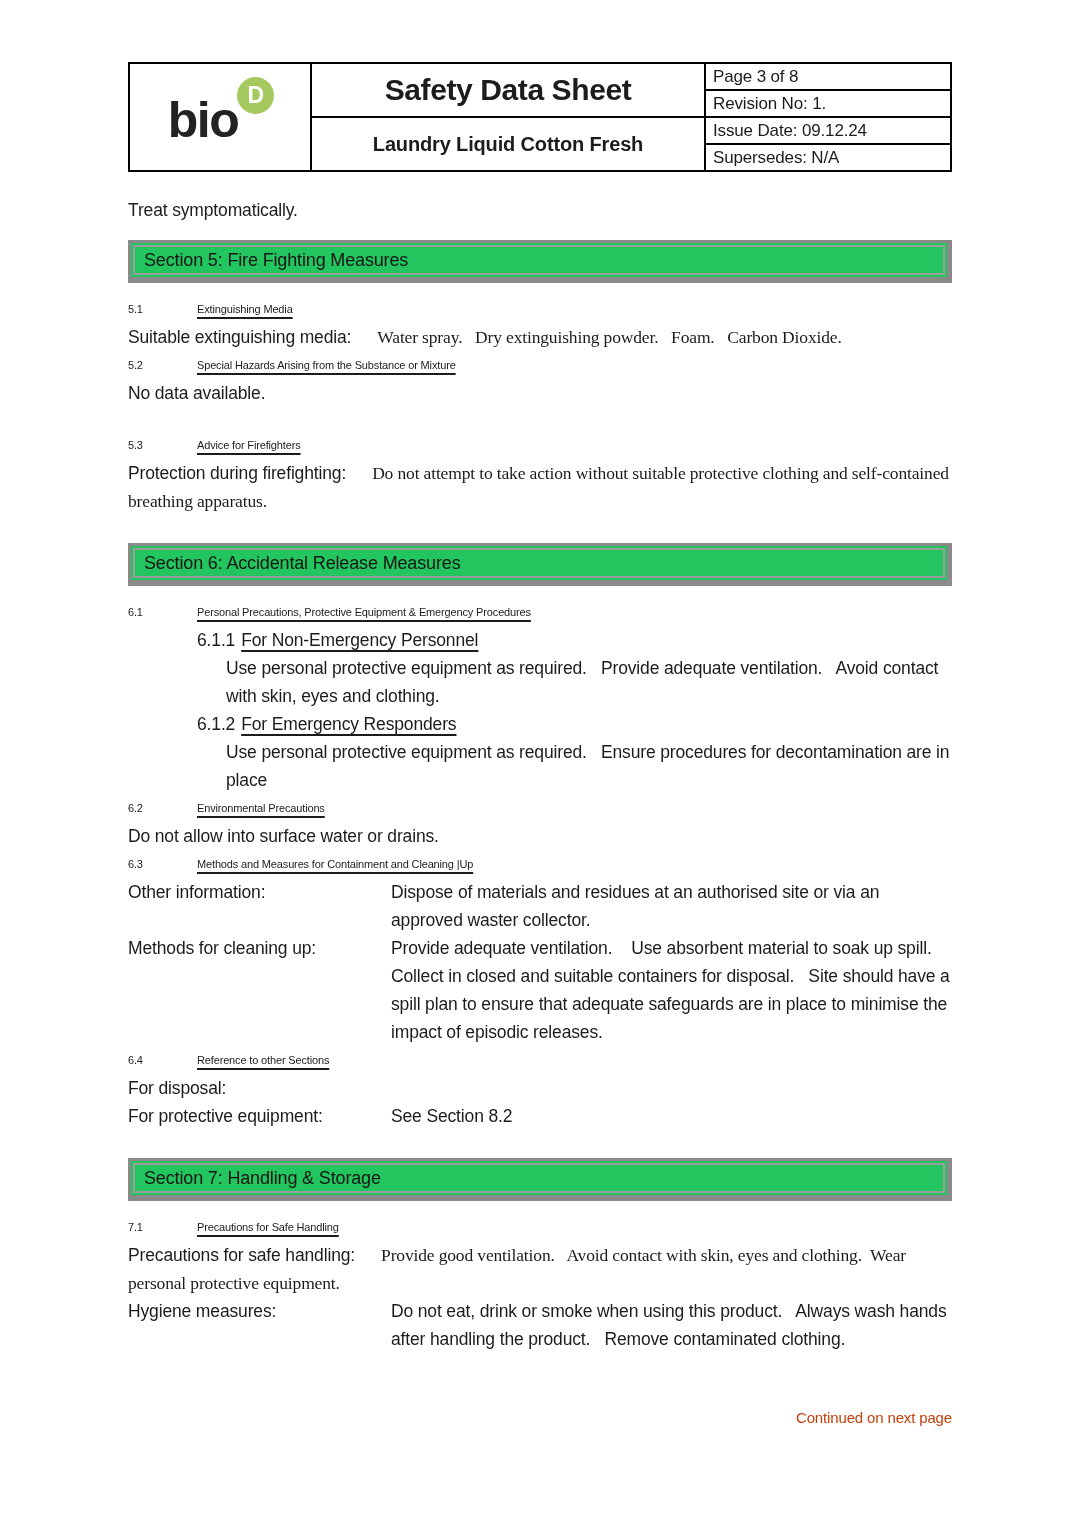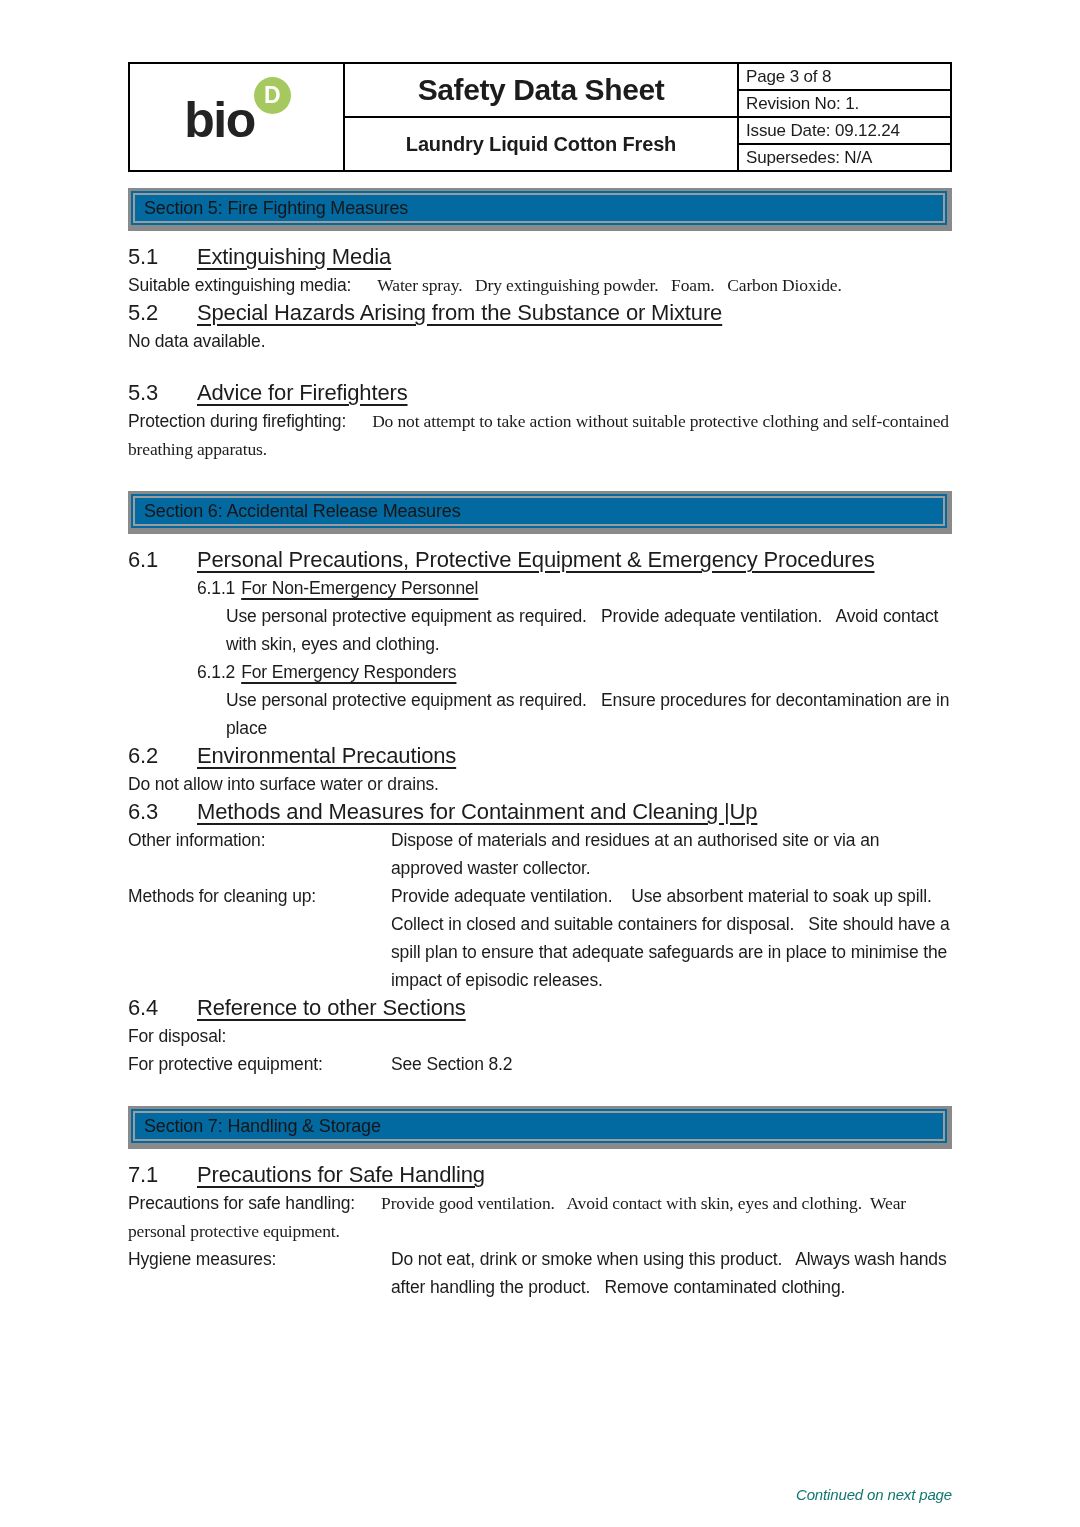--- a/index.html
+++ b/index.html
@@ -4,21 +4,21 @@
 <style>
   html,body { margin:0; padding:0; background:#ffffff; }
   .page {
     position:relative; width:1080px; height:1527px; background:#ffffff;
     box-sizing:border-box; padding:62px 128px 0 128px;
     font-family:"Liberation Sans", sans-serif; color:#1c1c1c;
     letter-spacing:-0.15px; overflow:hidden;
   }
   
   .hdr { display:flex; border:2px solid #000; height:110px; box-sizing:border-box; }
-  .cell-logo { width:213px; display:flex; align-items:center; justify-content:center;text-align:center; }
+  .cell-logo { width:180px; display:flex; align-items:center; justify-content:center;text-align:center; }
   .logo { position:relative; display:inline-block; font-weight:bold; font-size:50px;
           color:#232323; letter-spacing:-1.5px; line-height:1; padding:6px 34px 0 0; }
   .logo-badge { position:absolute; top:-12px; right:-2px; width:37px; height:37px;
           border-radius:50%; color:#fff; font-size:23px; font-weight:bold;
           display:flex; align-items:center; justify-content:center; letter-spacing:0; }
   .cell-mid { width:392px; border-left:2px solid #000; border-right:2px solid #000;
           display:flex; flex-direction:column;text-align:right; }
   .mid-title { flex:1; display:flex; align-items:center; justify-content:center;
           font-size:30px; font-weight:bold; letter-spacing:-0.4px; border-bottom:2px solid #000; }
   .mid-sub { flex:1; display:flex; align-items:center; justify-content:center;
@@ -27,37 +27,37 @@
   .meta-row { flex:1; display:flex; align-items:center; padding-left:7px; font-size:17px;
           border-bottom:2px solid #000; }
   .meta-row:last-child { border-bottom:none; }
   
   .body-line { margin:0; font-size:17.5px; line-height:28px; }
   .intro { margin-top:24px; }
   .inline-value { margin-left:26px; white-space:pre-wrap;font-family:Liberation Serif, serif; }
   .spacer { height:24px; }
   
   .section-banner { margin:28px 0 12px 0; border:3px solid #8a8a8a; border-right-width:5px;
-          border-bottom-width:6px; padding:2px; background:#0369a1; }
+          border-bottom-width:6px; padding:2px; background:#22c55e; }
   .section-banner.first { margin-top:16px; }
   .banner-inner { border:2px solid #9c9c9c; padding:2px 9px; font-size:18px;
           line-height:22px; color:#161616; }
   
-  .num-heading { display:flex; font-size:22px; line-height:28px; }
+  .num-heading { display:flex; font-size:11px; line-height:28px; }
   .h-num { flex:0 0 69px; }
   .h-text { text-decoration:underline; text-decoration-thickness:1.5px; text-underline-offset:4px; }
   .sub-heading { display:flex; font-size:17.5px; line-height:28px; margin-left:69px;text-align:right; }
   .sub-num { margin-right:6px; }
   .indent-p { margin-left:98px; white-space:pre-wrap; }
   
   .kv-row { display:flex; font-size:17.5px; line-height:28px; }
   .kv-label { flex:0 0 263px; }
   .kv-value { flex:1; white-space:pre-wrap; }
   
-  .footer-note { position:absolute; top:1486px; right:128px; font-size:15px; color:#0f766e;font-style:italic; }
+  .footer-note { position:absolute; top:1409px; right:128px; font-size:15px; color:#c2410c; }
 </style>
 </head>
 <body>
 
 <div class="page">
 
   <header class="hdr">
     <div class="cell-logo">
       <span class="logo">
         <span>bio</span>
@@ -69,20 +69,21 @@
       <div class="mid-sub">Laundry Liquid Cotton Fresh</div>
     </div>
     <div class="cell-meta">
       <div class="meta-row">Page 3 of 8</div>
       <div class="meta-row">Revision No: 1.</div>
       <div class="meta-row">Issue Date: 09.12.24</div>
       <div class="meta-row">Supersedes: N/A</div>
     </div>
   </header>
 
+  <p class="body-line intro">Treat symptomatically.</p>
 
   <div class="section-banner first">
     <div class="banner-inner">Section 5: Fire Fighting Measures</div>
   </div>
 
   <div class="num-heading">
     <span class="h-num">5.1</span>
     <span class="h-text">Extinguishing Media</span>
   </div>
   <p class="body-line">

